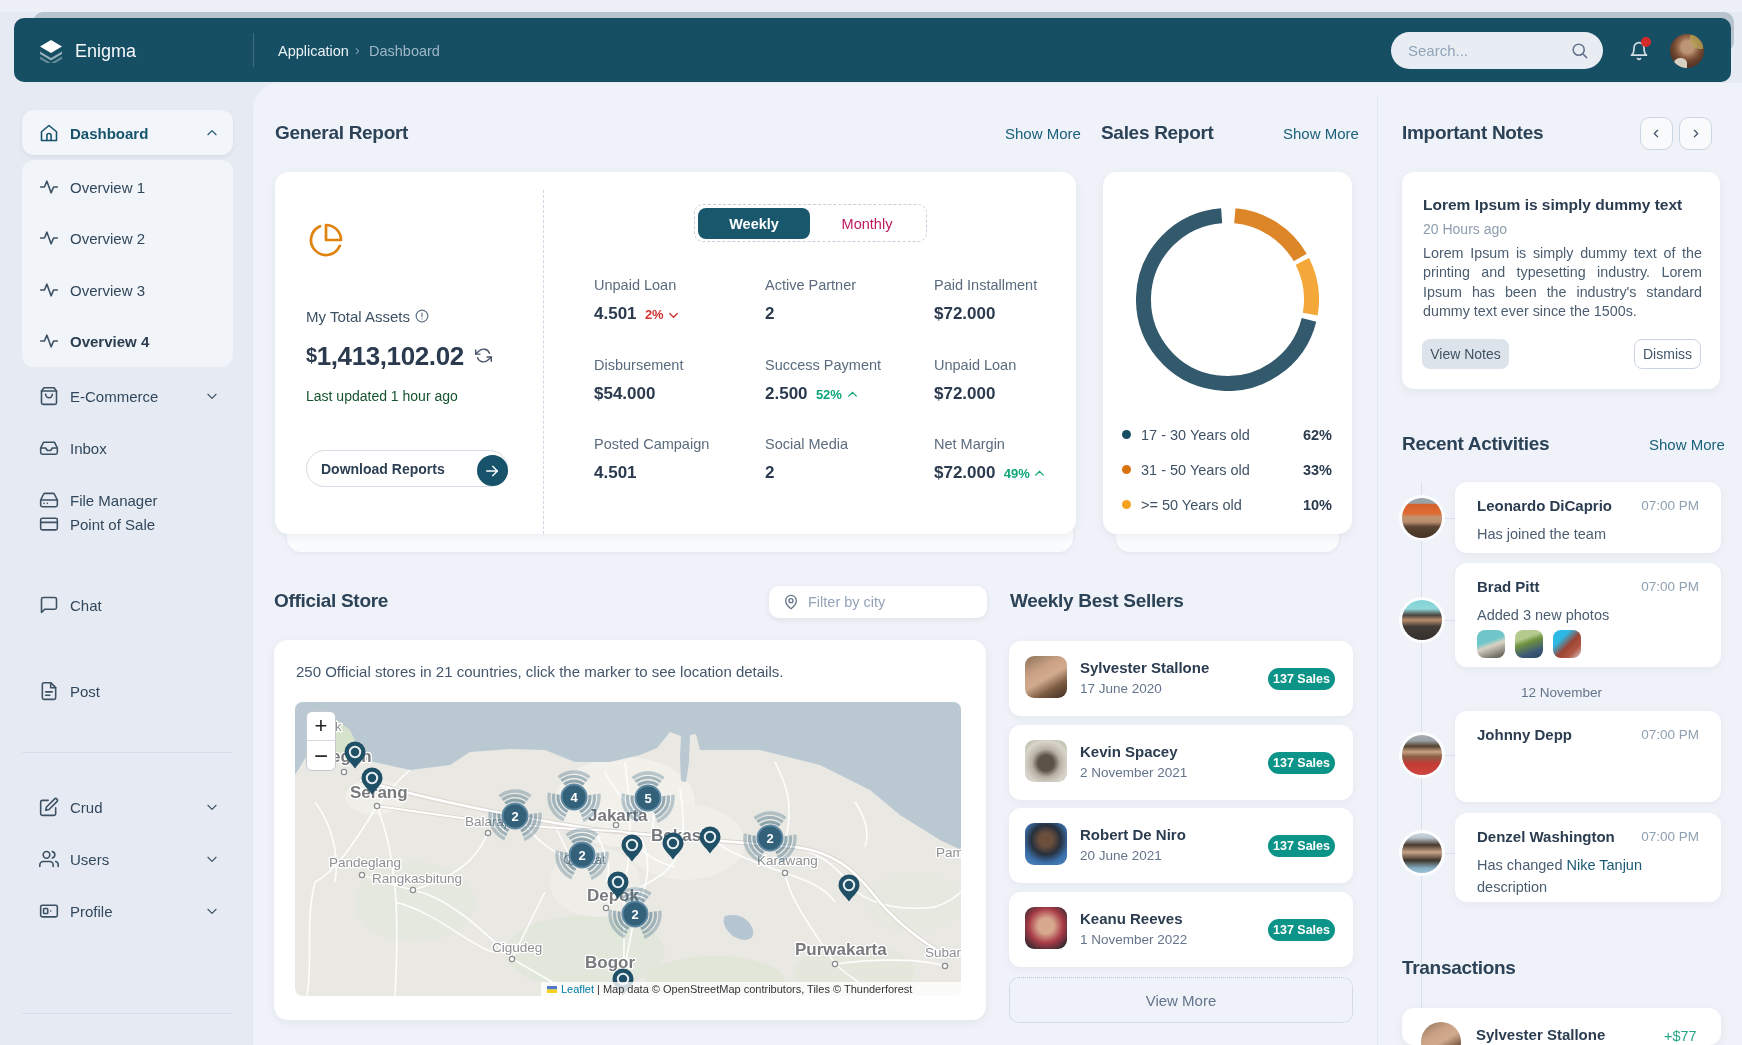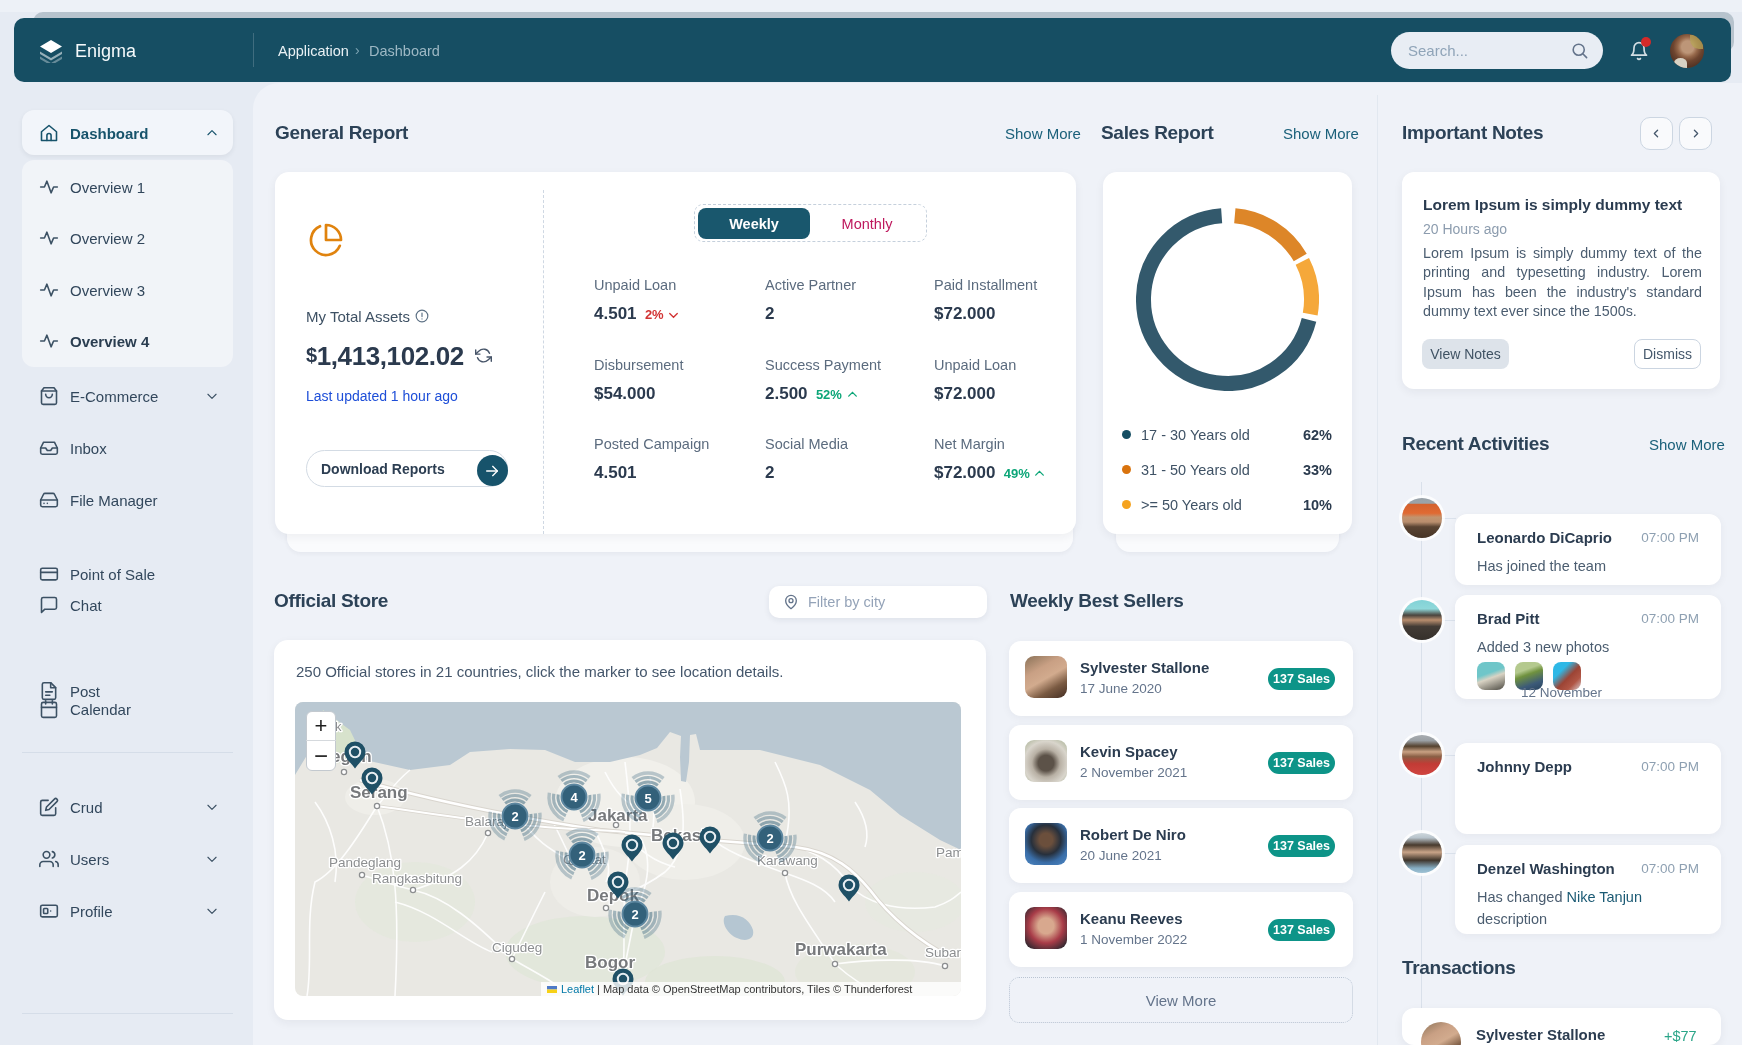--- a/index.html
+++ b/index.html
@@ -120,50 +120,41 @@
 </div>
 <div class="mi" style="top:478px;">
   <svg class="icn" width="20" height="20" viewBox="0 0 24 24">
         <line x1="22" y1="12" x2="2" y2="12"></line>
         <path d="M5.45 5.11 2 12 v6 a2 2 0 0 0 2 2 h16 a2 2 0 0 0 2-2 v-6 l-3.45-6.89 A2 2 0 0 0 16.76 4 H7.24 a2 2 0 0 0-1.79 1.11 z"></path>
         <line x1="6" y1="16" x2="6.01" y2="16"></line>
         <line x1="10" y1="16" x2="10.01" y2="16"></line>
       </svg>
   <div class="txt">File Manager</div>
 </div>
-<div class="mi" style="top:552px;text-align:right;">
+<div class="mi" style="top:502px;text-align:right;">
   <svg class="icn" width="20" height="20" viewBox="0 0 24 24">
         <rect x="2" y="5" width="20" height="14" rx="2"></rect>
         <line x1="2" y1="10" x2="22" y2="10"></line>
       </svg>
   <div class="txt">Point of Sale</div>
 </div>
 <div class="mi" style="top:583px;">
   <svg class="icn" width="20" height="20" viewBox="0 0 24 24">
         <path d="M21 15 a2 2 0 0 1-2 2 H7 l-4 4 V5 a2 2 0 0 1 2-2 h14 a2 2 0 0 1 2 2 z"></path>
       </svg>
   <div class="txt">Chat</div>
 </div>
 <div class="mi" style="top:669px;">
   <svg class="icn" width="20" height="20" viewBox="0 0 24 24">
         <path d="M14 2 H6 a2 2 0 0 0-2 2 v16 a2 2 0 0 0 2 2 h12 a2 2 0 0 0 2-2 V8 z"></path>
         <polyline points="14,2 14,8 20,8"></polyline>
         <line x1="8" y1="13" x2="16" y2="13"></line>
         <line x1="8" y1="17" x2="13" y2="17"></line>
       </svg>
   <div class="txt">Post</div>
-</div>
-<div class="mi" style="top:687px;">
-  <svg class="icn" width="20" height="20" viewBox="0 0 24 24">
-        <rect x="3" y="4" width="18" height="18" rx="2"></rect>
-        <line x1="16" y1="2" x2="16" y2="6"></line>
-        <line x1="8" y1="2" x2="8" y2="6"></line>
-        <line x1="3" y1="10" x2="21" y2="10"></line>
-      </svg>
-  <div class="txt">Calendar</div>
 </div>
 
 <div class="abs" style="left:22px; top:752px; width:211px; height:1px; background:#d5dde8;"></div>
 
 <div class="mi" style="top:785px;">
   <svg class="icn" width="20" height="20" viewBox="0 0 24 24">
         <path d="M11 4 H4 a2 2 0 0 0-2 2 v14 a2 2 0 0 0 2 2 h14 a2 2 0 0 0 2-2 v-7"></path>
         <path d="M18.5 2.5 a2.12 2.12 0 0 1 3 3 L12 15 l-4 1 1-4 Z"></path>
       </svg>
   <div class="txt">Crud</div>
@@ -216,21 +207,21 @@
       <line x1="12" y1="17" x2="12.01" y2="17"></line>
     </svg>
 
 <div class="abs" style="left:306px; top:341px; font-size:26px; font-weight:700; color:#2b3a4e; letter-spacing:-0.4px;"><span style="font-size:20px; vertical-align:3px;">$</span>1,413,102.02</div>
 <svg class="abs" style="left:475px; top:347px;" width="17" height="17" viewBox="0 0 24 24" fill="none" stroke="#475569" stroke-width="2" stroke-linecap="round" stroke-linejoin="round">
       <polyline points="1 4 1 10 7 10"></polyline>
       <polyline points="23 20 23 14 17 14"></polyline>
       <path d="M20.49 9A9 9 0 0 0 5.64 5.64L1 10m22 4l-4.64 4.36A9 9 0 0 1 3.51 15"></path>
     </svg>
 
-<div class="abs" style="left:306px; top:388px; font-size:14px; color:#1d4ed8;">Last updated 1 hour ago</div>
+<div class="abs" style="left:306px; top:388px; font-size:14px; color:#14532d;">Last updated 1 hour ago</div>
 
 <div class="abs" style="left:306px; top:450px; width:202px; height:37px; border:1px solid #d3dbe4; border-radius:19px; background:#fff;"></div>
 <div class="abs" style="left:321px; top:461px; font-size:14px; font-weight:700; color:#2c3e52;">Download Reports</div>
 <div class="abs" style="left:477px; top:455px; width:31px; height:31px; border-radius:50%; background:#17536b;"></div>
 <svg class="abs" style="left:484px; top:463px;" width="16" height="16" viewBox="0 0 24 24" fill="none" stroke="#ffffff" stroke-width="2" stroke-linecap="round" stroke-linejoin="round">
       <line x1="4" y1="12" x2="20" y2="12"></line>
       <polyline points="13 5 20 12 13 19"></polyline>
     </svg>
 
 <div class="abs" style="left:694px; top:204px; width:233px; height:38px; border:1px dashed #c5d0dc; border-radius:9px;"></div>
@@ -316,21 +307,21 @@
 <div class="abs h2" style="left:1402px; top:433px;">Recent Activities</div>
 <div class="abs showmore" style="left:1649px; top:436px;">Show More</div>
 
 <div class="abs" style="left:1421px; top:482px; width:1px; height:540px; background:#d9e0ea;"></div>
 <div class="conn" style="top:518px;"></div>
 <div class="conn" style="top:620px;"></div>
 <div class="conn" style="top:755px;"></div>
 <div class="conn" style="top:853px;"></div>
 
 <style>
-.acard { position:absolute; left:1455px; width:266px; background:#fff; border-radius:12px; box-shadow:0 2px 8px rgba(30,41,59,0.05);margin-top:32px; }
+.acard { position:absolute; left:1455px; width:266px; background:#fff; border-radius:12px; box-shadow:0 2px 8px rgba(30,41,59,0.05); }
 .aname { position:absolute; left:22px; font-size:15px; font-weight:700; color:#2b3c50; }
 .atime { position:absolute; right:22px; font-size:13.5px; color:#8ea0b2; }
 .abody { position:absolute; left:22px; width:226px; font-size:14.5px; color:#4b5d70; line-height:22px; }
 .conn { position:absolute; left:1441px; width:15px; height:1px; background:#dbe2ec; }
 .avatar { position:absolute; left:1402px; width:40px; height:40px; border-radius:50%; overflow:hidden; box-shadow:0 0 0 3px rgba(255,255,255,0.8); }
 .teal { color:#1b5a74; }
 </style>
 
 <div class="acard" style="top:482px; height:71px;">
   <div class="aname" style="top:15px;">Leonardo DiCaprio</div>

